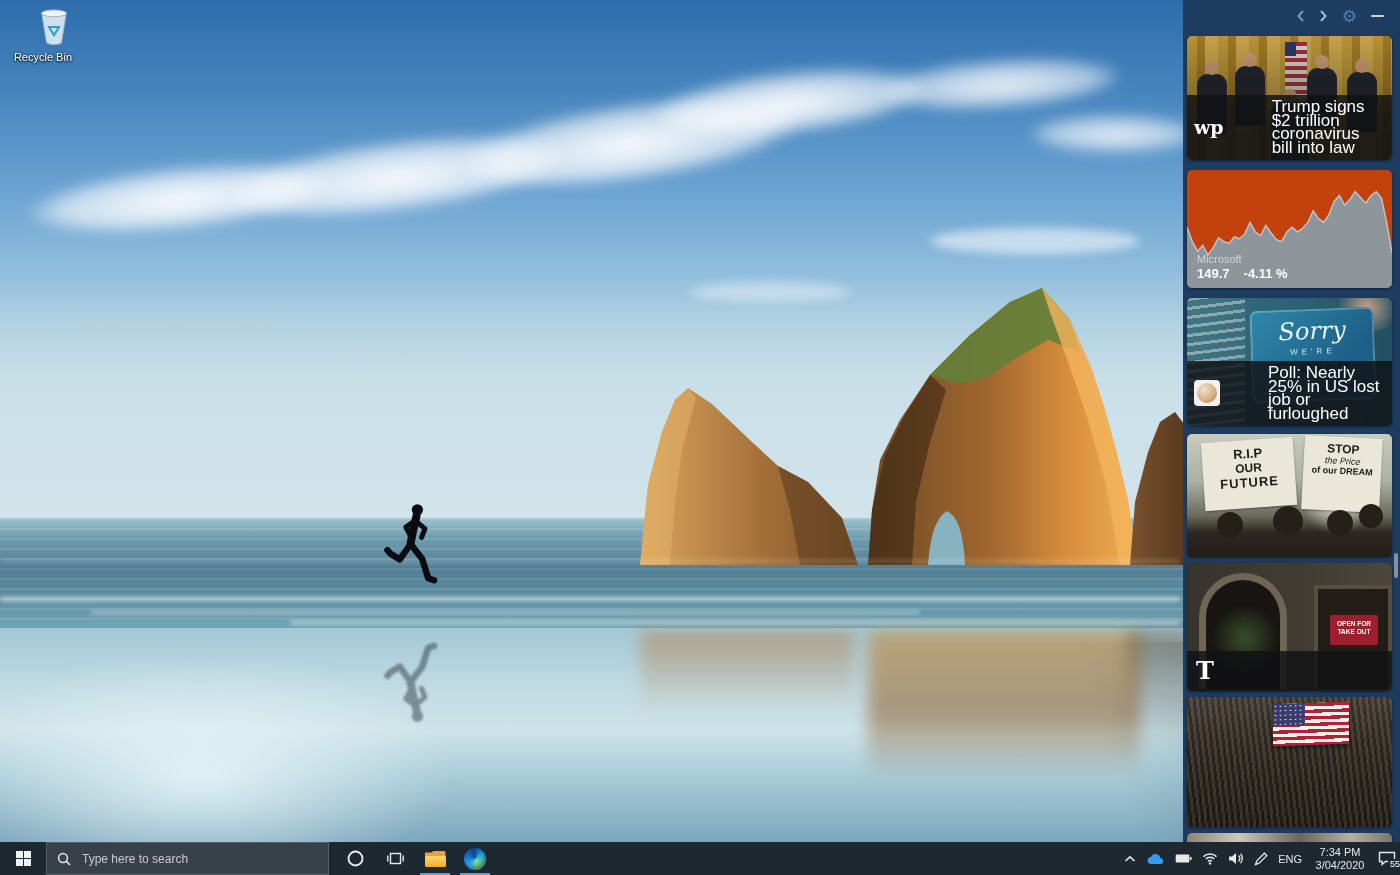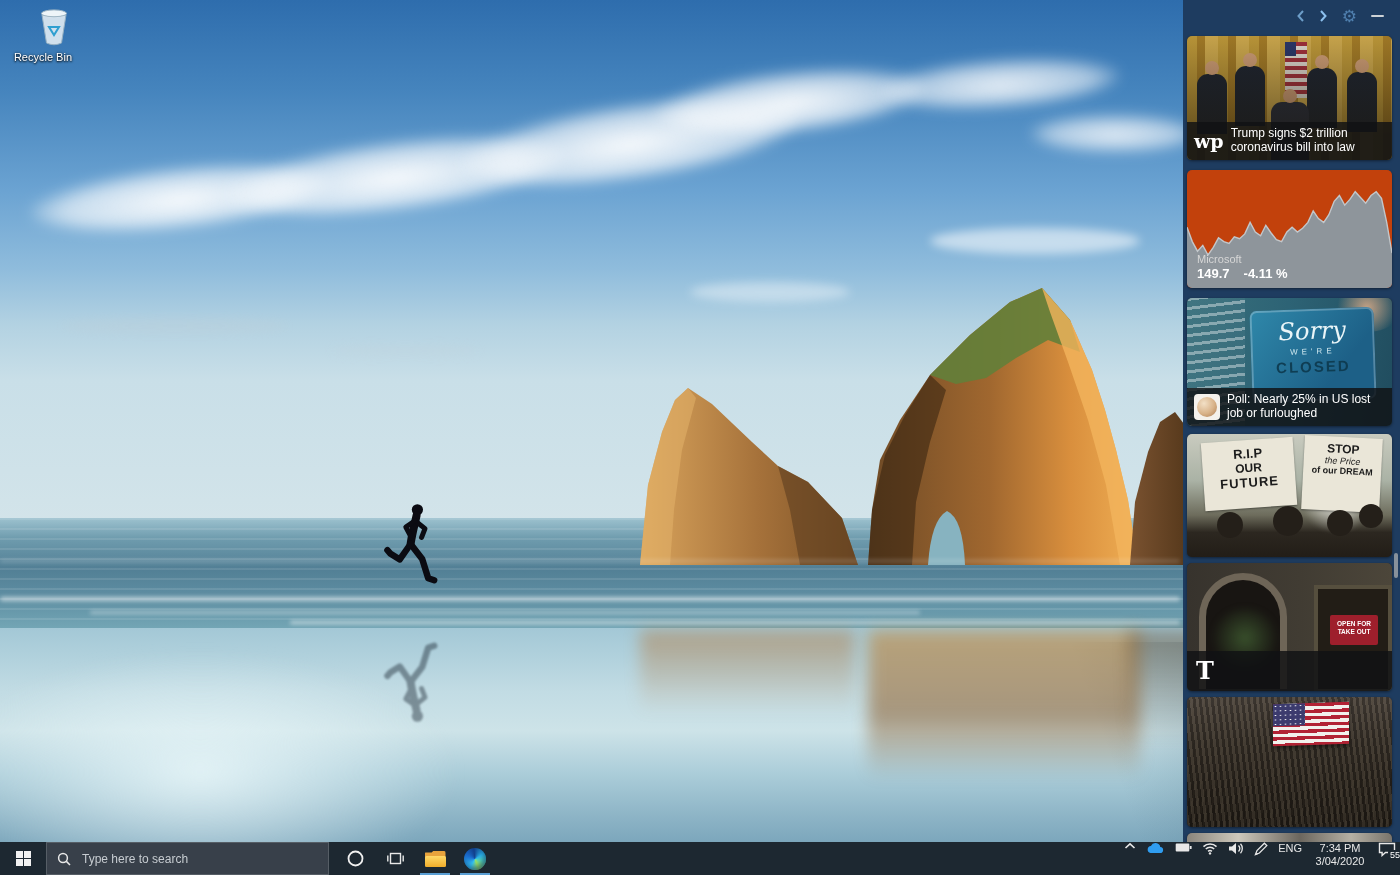--- a/index.html
+++ b/index.html
@@ -33,21 +33,21 @@
 
   
   #sidebar{position:absolute;left:1183px;top:0;width:217px;height:842px;background:#1e3c60;overflow:hidden;}
   #sidebar-header{position:absolute;top:0;left:0;width:100%;height:32px;display:flex;justify-content:flex-end;
     align-items:center;gap:14px;padding-right:16px;box-sizing:border-box;}
   .card{position:absolute;left:4px;width:205px;border-radius:5px;overflow:hidden;background:#20242a;
     box-shadow:0 1px 3px rgba(0,0,0,.45);cursor:pointer;}
   .card .img{position:absolute;inset:0;}
   .caption{position:absolute;left:0;right:0;bottom:0;display:flex;align-items:center;gap:7px;
     padding:5px 8px 6px 7px;background:rgba(16,17,20,.82);}
-  .caption .ttl{color:#fff;font-size:12px;line-height:13.5px;font-weight:400;}
+  .caption .ttl{color:#fff;font-size:17px;line-height:13.5px;font-weight:400;margin-left:41px;}
   .logo-box{flex:0 0 auto;display:flex;align-items:center;justify-content:center;}
   .circle-logo{width:26px;height:26px;border-radius:4px;background:#f4f1ec;display:flex;align-items:center;justify-content:center;}
   .circle-logo .disc{width:20px;height:20px;border-radius:50%;
     background:radial-gradient(circle at 35% 32%,#f2e0c6,#d8b289 55%,#b4855a 90%);}
   #stock-card{background:#c2410c;}
   #stock-card .labels{position:absolute;left:10px;bottom:7px;color:#fff;}
   #stock-card .nm{font-size:11px;color:#d6d6d6;}
   #stock-card .pr{font-size:13px;font-weight:bold;margin-top:1px;}
   #stock-card .pr .chg{margin-left:14px;}
   #scroll-thumb{position:absolute;right:2px;top:553px;width:4px;height:25px;border-radius:2px;background:#9aa0a6;opacity:.85;}
@@ -112,21 +112,21 @@
 
   
   #taskbar{position:absolute;left:0;top:842px;width:1400px;height:33px;background:#1d2831;display:flex;align-items:stretch;}
   .tb-btn{display:flex;align-items:center;justify-content:center;position:relative;cursor:pointer;}
   .tb-underline{position:absolute;bottom:0;left:50%;transform:translateX(-50%);width:30px;height:2px;background:#5a9fd4;}
   #search-box{width:283px;background:#38404a;border:1px solid #565e66;box-sizing:border-box;display:flex;
     align-items:center;gap:9px;padding:0 10px;margin:0;}
   #search-box input{flex:1;background:transparent;border:none;outline:none;color:#c7ccd1;font-size:12px;
     font-family:"Liberation Sans",sans-serif;}
   #search-box input::placeholder{color:#c7ccd1;opacity:1;}
-  #tray{position:absolute;right:4px;top:0;height:33px;display:flex;align-items:flex-start;gap:10px;color:#e8e8e8;}
+  #tray{position:absolute;right:4px;top:0;height:33px;display:flex;align-items:center;gap:10px;color:#e8e8e8;}
   #tray .txt{font-size:11px;}
   #clock{font-size:11px;line-height:12.5px;text-align:center;min-width:56px;}
   #notif{position:relative;display:flex;align-items:center;cursor:pointer;}
   #notif .badge{position:absolute;right:-6px;bottom:-3px;background:#1d2831;border-radius:2px;
     font-size:9px;padding:0 2px;color:#fff;}
   .edge-orb{width:22px;height:22px;border-radius:50%;
     background:conic-gradient(from 210deg,#35c1f1,#1b6fd0 22%,#123f8c 40%,#2bb3e8 58%,#59d9b5 72%,#9ee35f 86%,#35c1f1);
     box-shadow:inset -2px -3px 5px rgba(10,40,90,.55);}
   .folder{position:relative;width:21px;height:16px;}
   .folder .back{position:absolute;left:0;top:0;width:100%;height:100%;background:#e8a33d;border-radius:2px;

